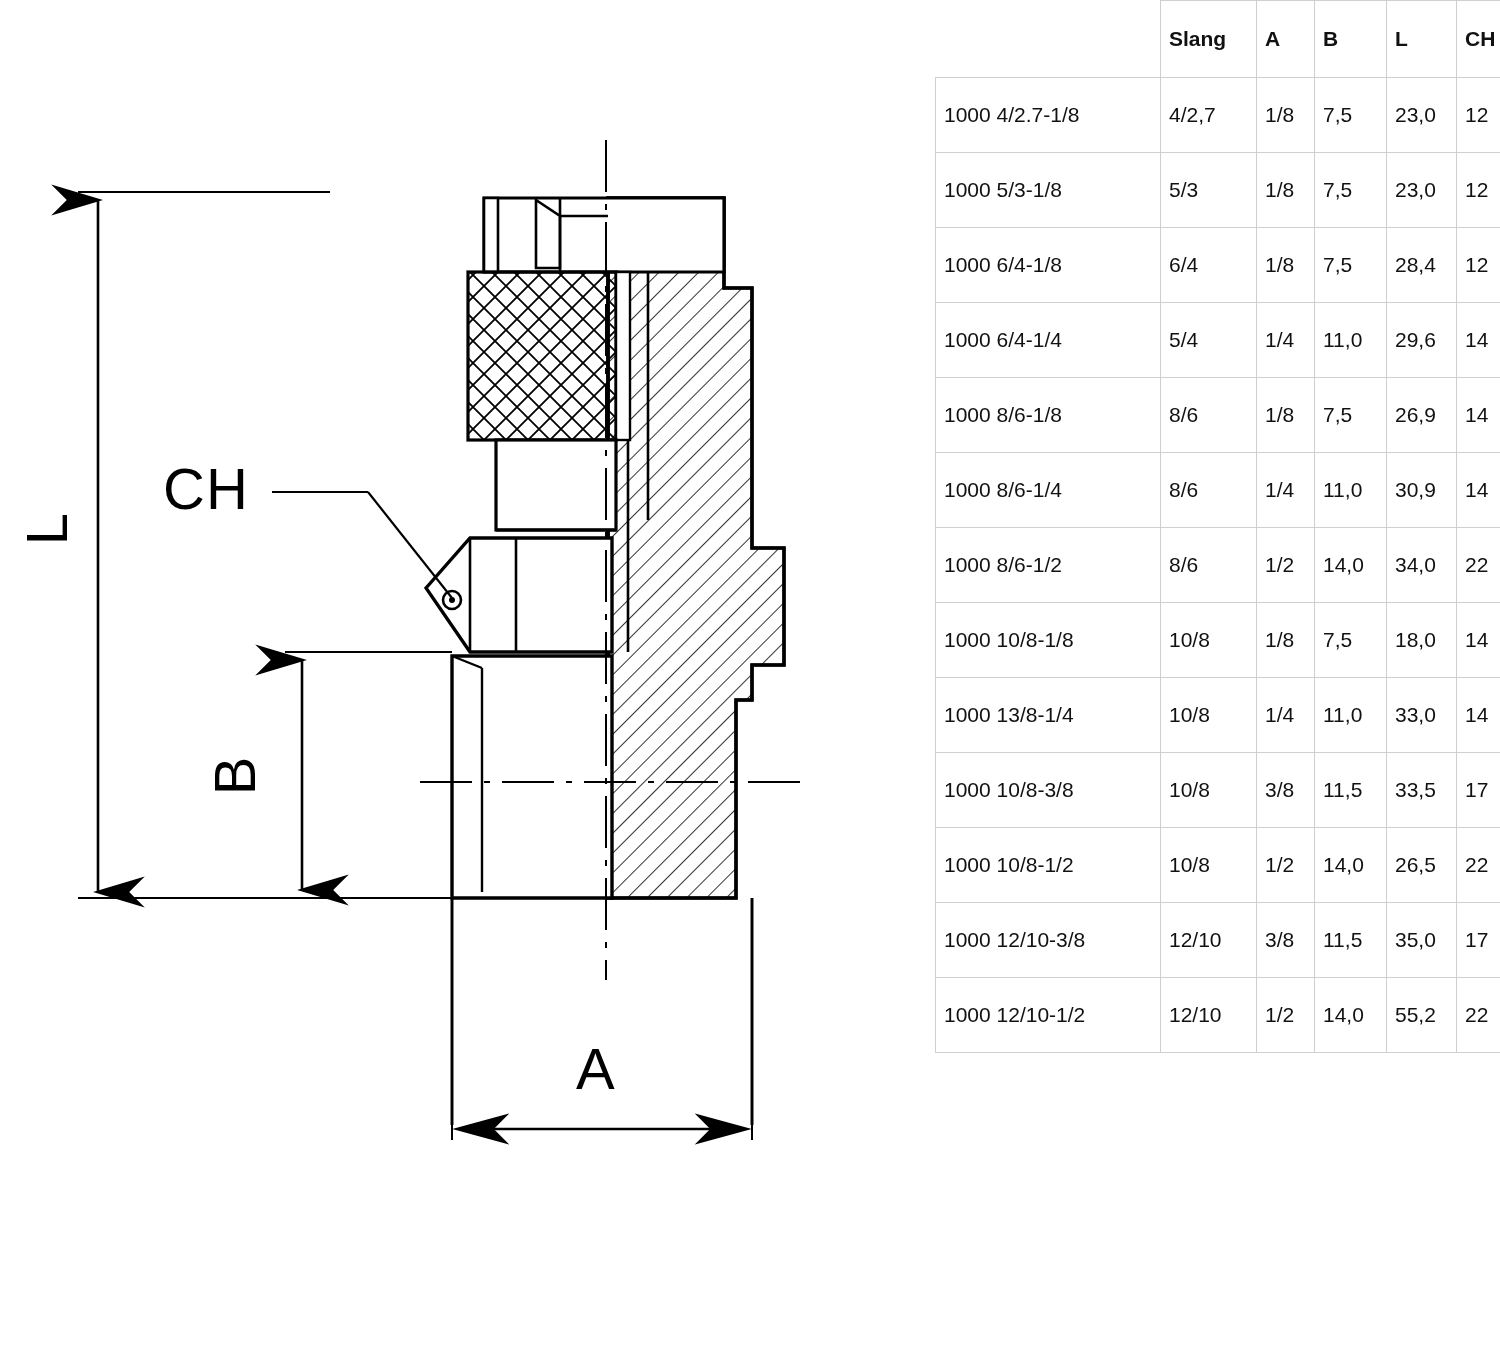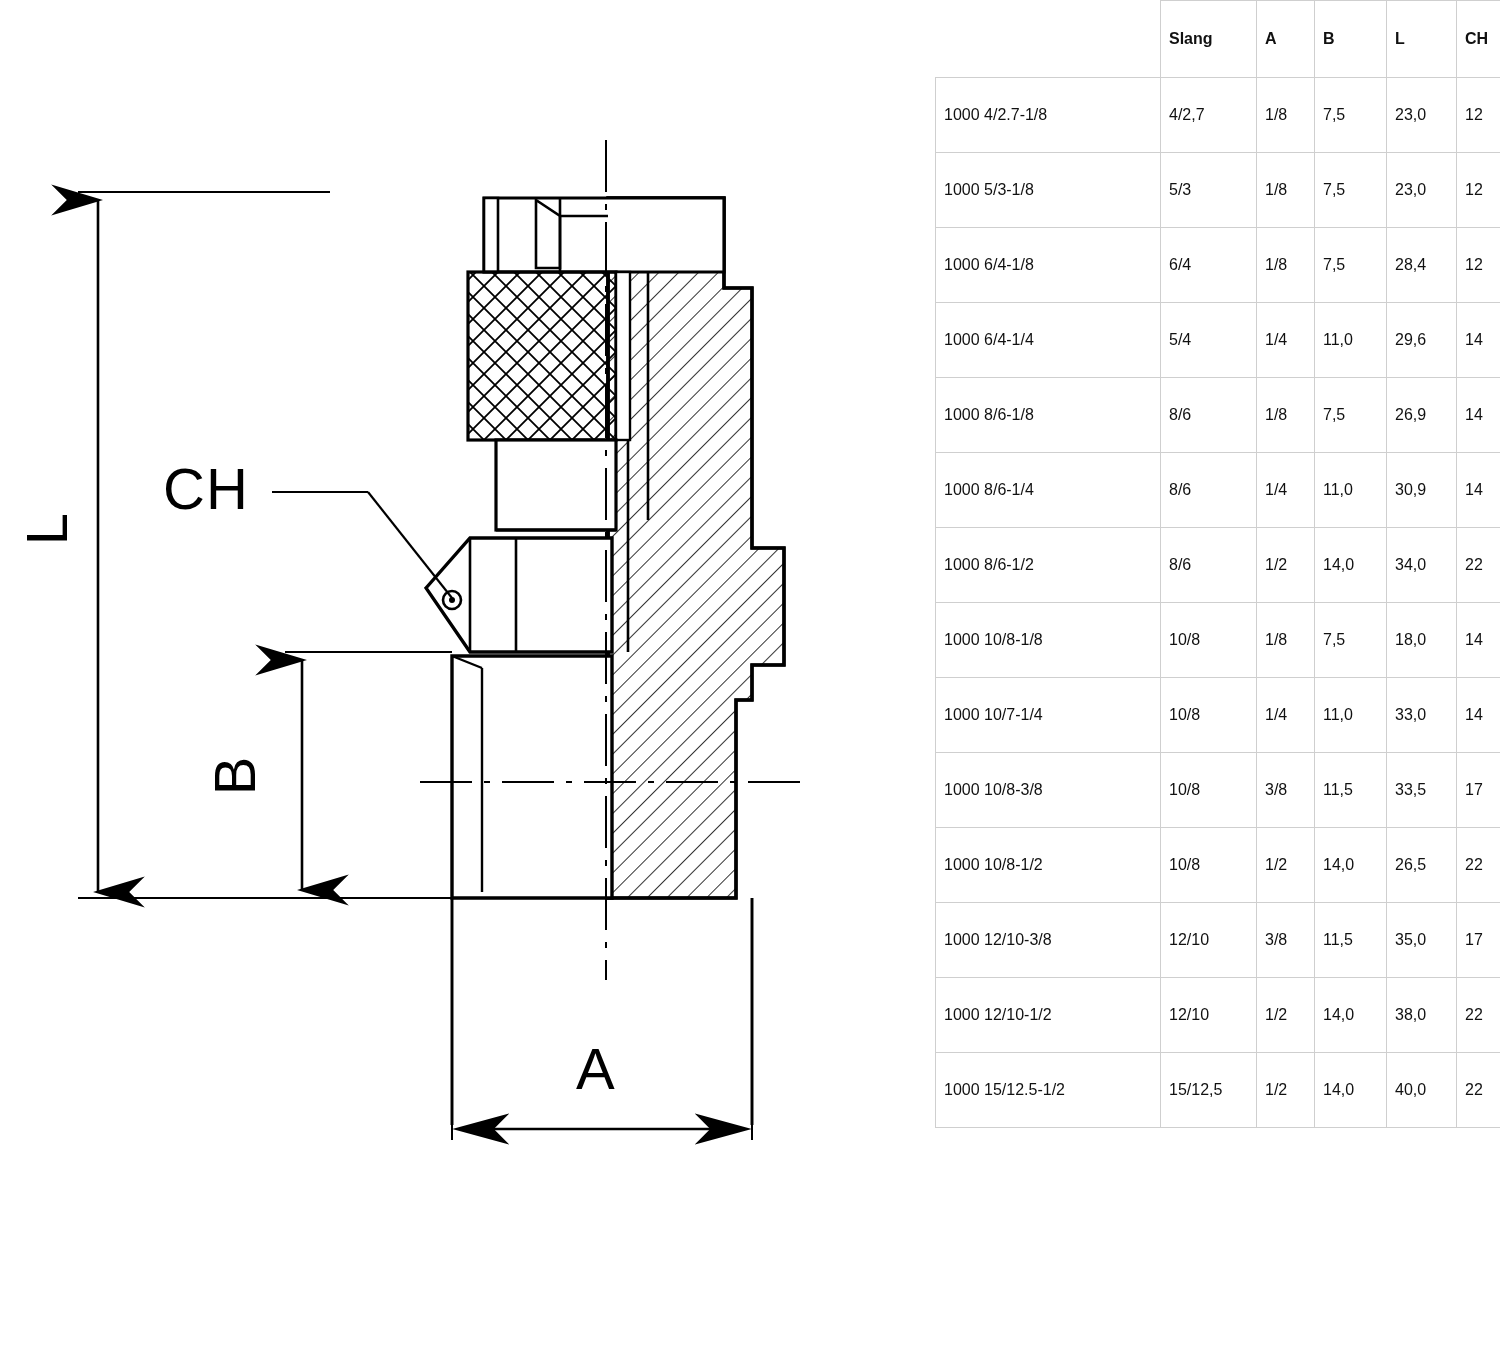--- a/index.html
+++ b/index.html
@@ -74,21 +74,21 @@
     left: 935px;
     top: 0;
     width: 565px;
     height: 1362px;
     background: #ffffff;
   }
   table.spec {
     border-collapse: collapse;
     width: 565px;
     table-layout: fixed;
-    font-size: 16px;
+    font-size: 21px;
   }
   table.spec th, table.spec td {
     border: 1px solid #cfcfcf;
     padding: 0 8px;
     height: 74px;
     text-align: left;
     vertical-align: middle;
     font-weight: 400;
     color: #111;
     white-space: nowrap;
@@ -300,21 +300,21 @@
           </tr>
           <tr>
             <td>1000 10/8-1/8</td>
             <td>10/8</td>
             <td>1/8</td>
             <td>7,5</td>
             <td>18,0</td>
             <td>14</td>
           </tr>
           <tr>
-            <td>1000 10/7-1/4</td>
+            <td>1000 13/8-1/4</td>
             <td>10/8</td>
             <td>1/4</td>
             <td>11,0</td>
             <td>33,0</td>
             <td>14</td>
           </tr>
           <tr>
             <td>1000 10/8-3/8</td>
             <td>10/8</td>
             <td>3/8</td>
@@ -336,28 +336,20 @@
             <td>3/8</td>
             <td>11,5</td>
             <td>35,0</td>
             <td>17</td>
           </tr>
           <tr>
             <td>1000 12/10-1/2</td>
             <td>12/10</td>
             <td>1/2</td>
             <td>14,0</td>
-            <td>38,0</td>
-            <td>22</td>
-          </tr>
-          <tr>
-            <td>1000 15/12.5-1/2</td>
-            <td>15/12,5</td>
-            <td>1/2</td>
-            <td>14,0</td>
-            <td>40,0</td>
+            <td>55,2</td>
             <td>22</td>
           </tr>
         </tbody>
     </table>
   </div>
 
 </div>
 
 </body></html>

